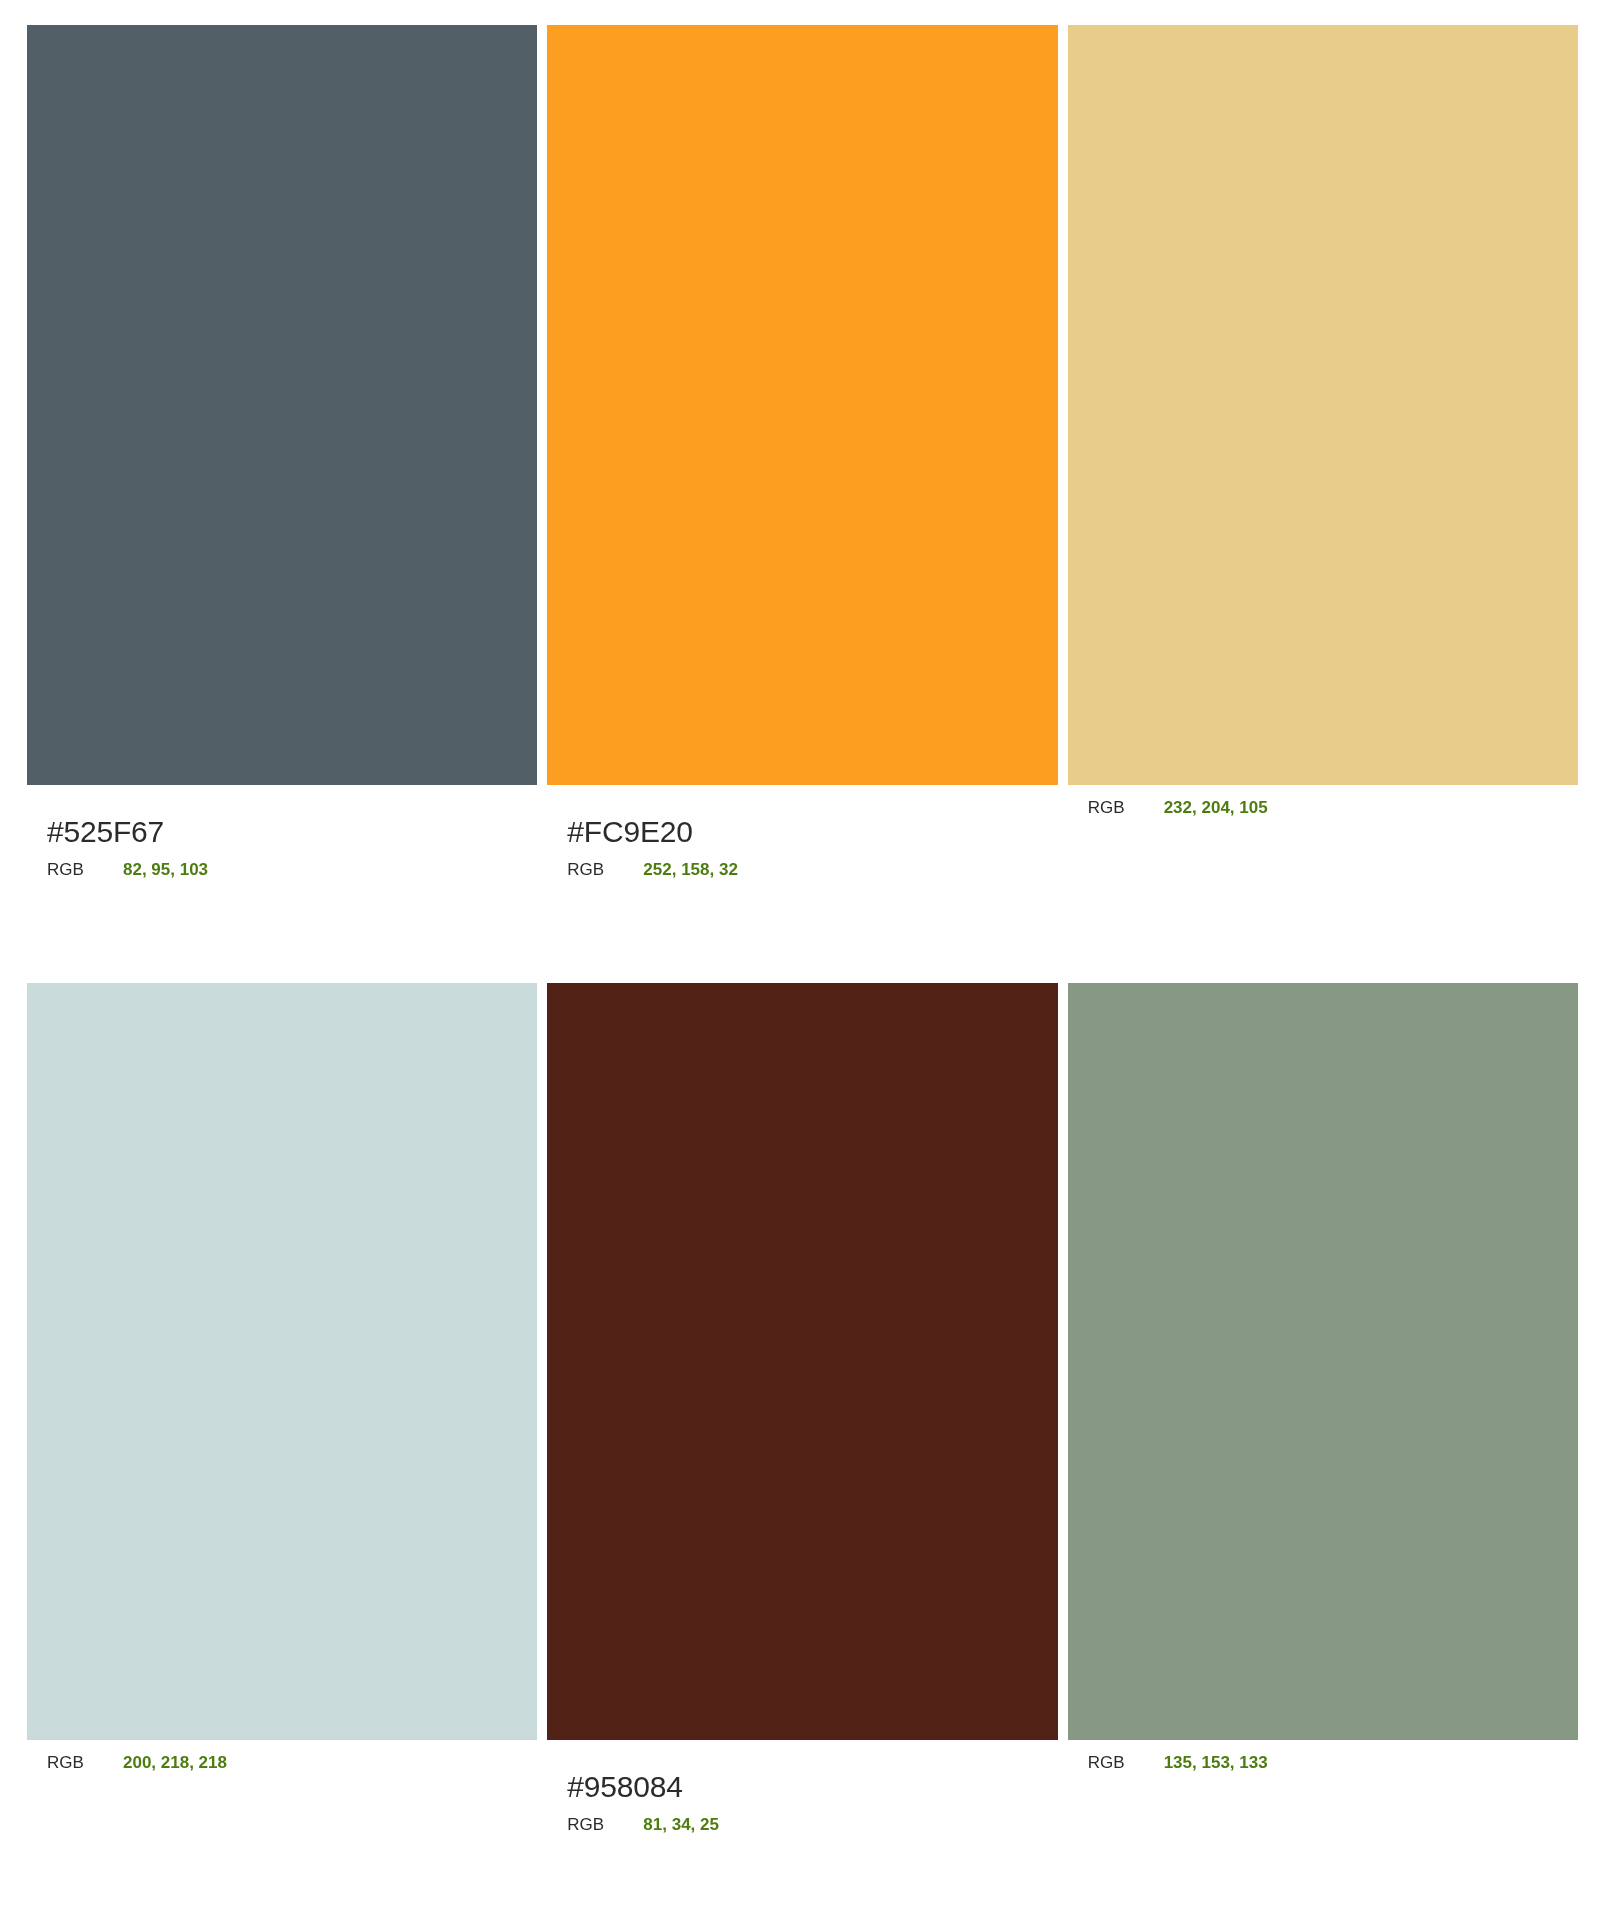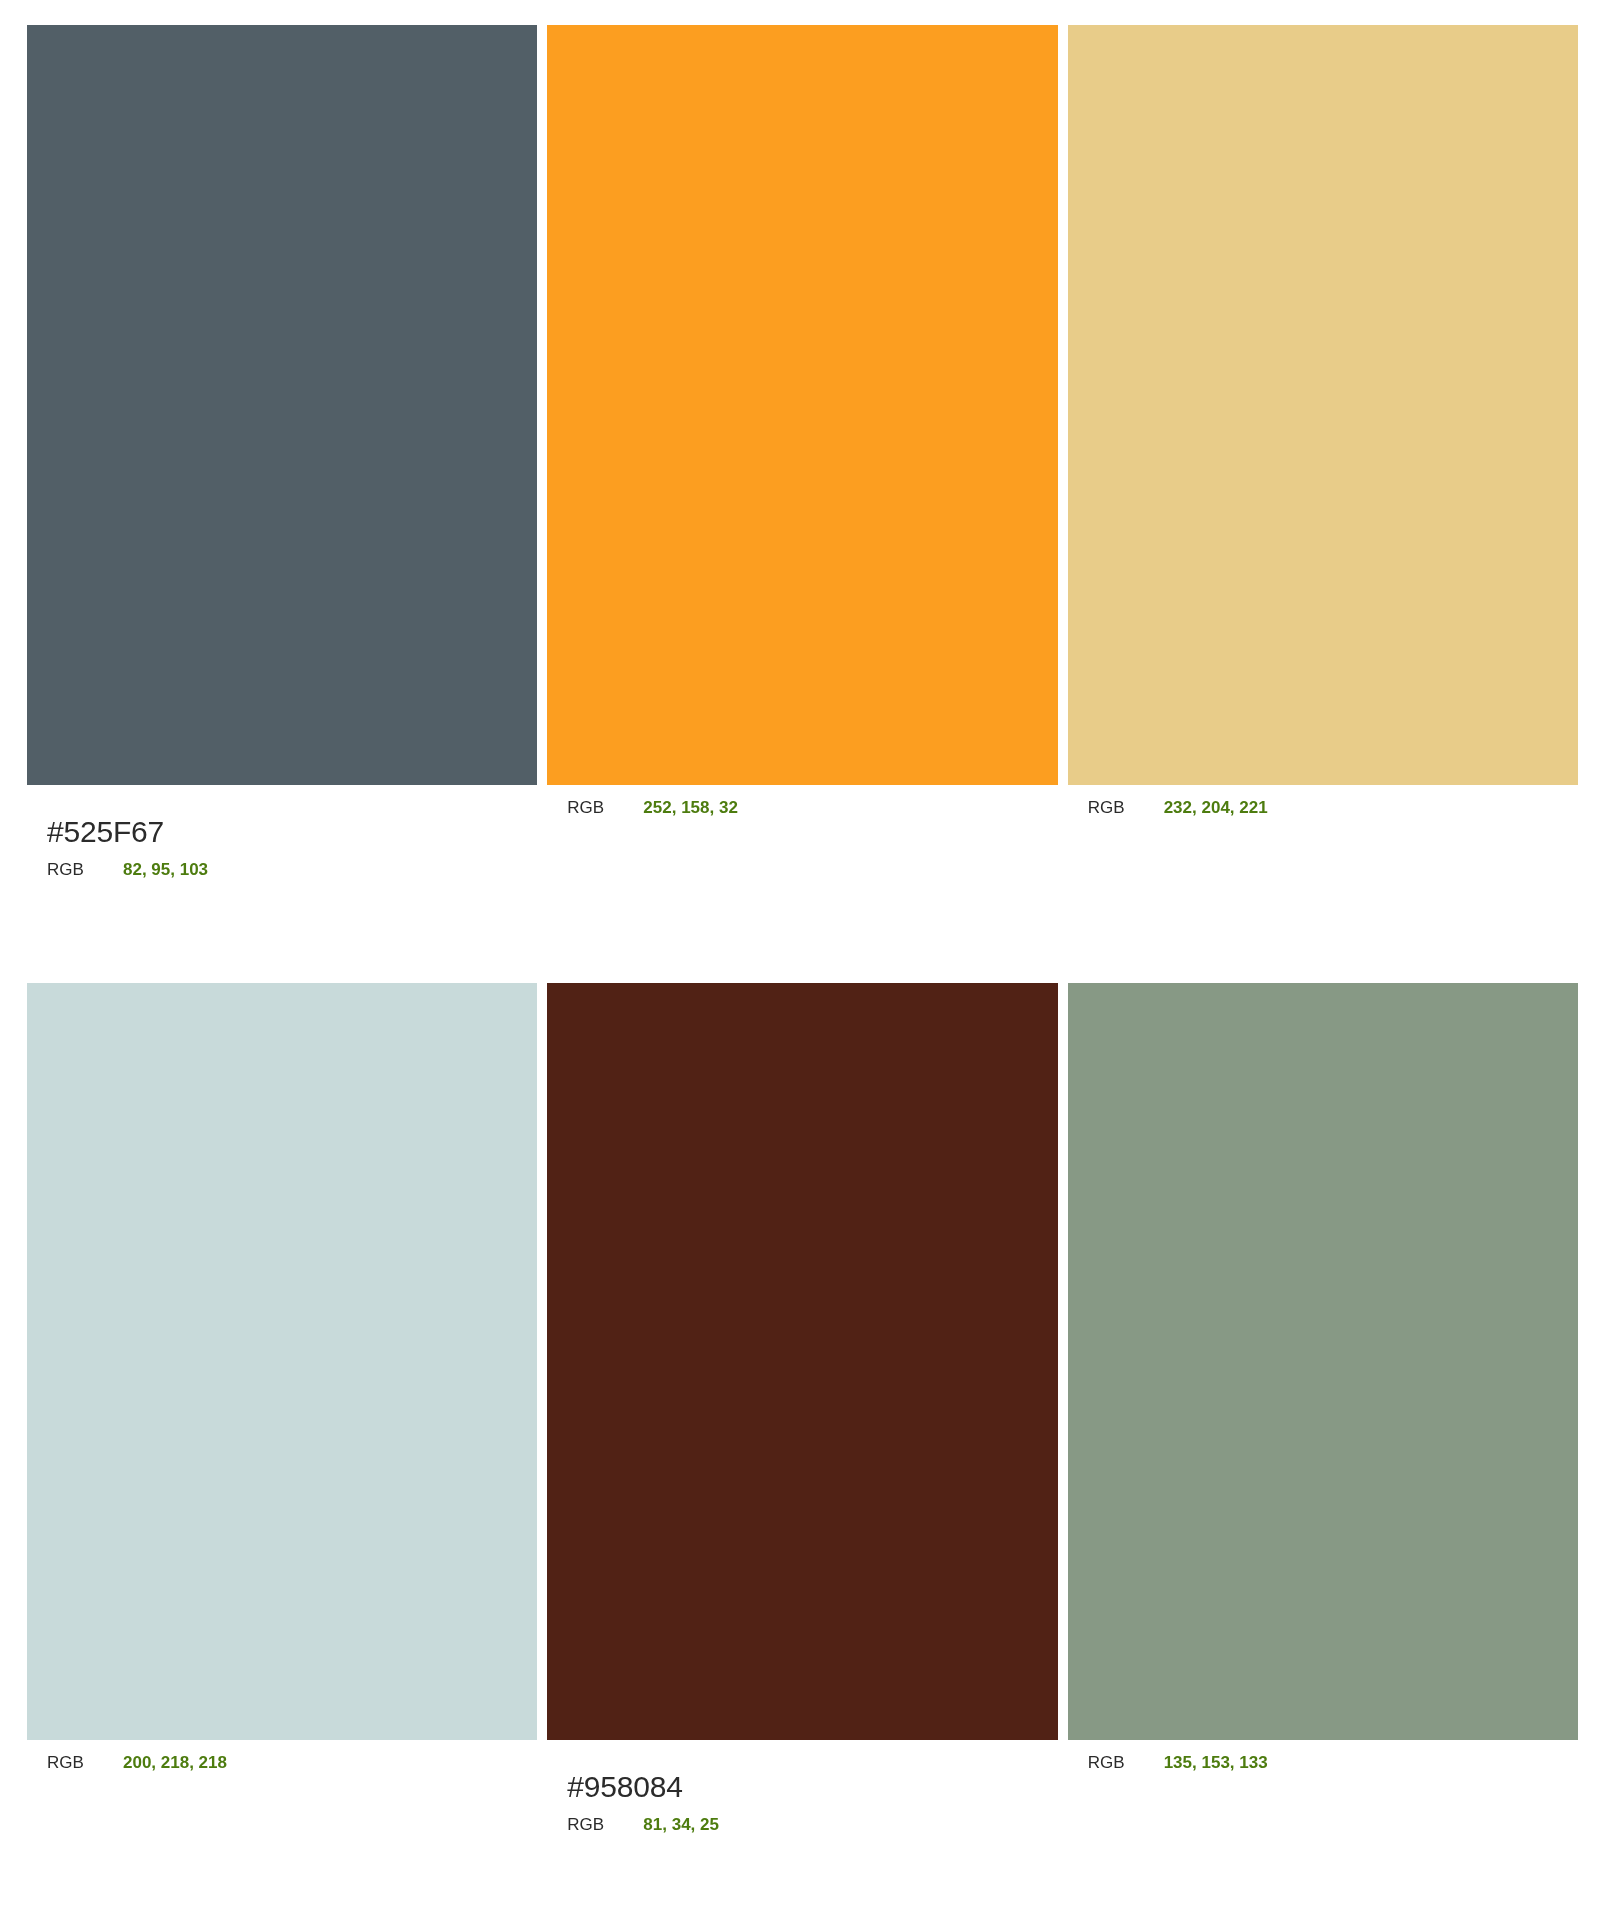--- a/index.html
+++ b/index.html
@@ -99,33 +99,34 @@
         <div class="swatch-rgb-line">
           <span class="swatch-rgb-label">RGB</span>
           <span class="swatch-rgb-value">82, 95, 103</span>
         </div>
       </div>
     </div>
 
     <div class="swatch-card">
       <div class="swatch-chip" style="background-color: rgb(252, 158, 32);"></div>
       <div class="swatch-info">
+        <div class="swatch-hex">#FC9E20</div>
         <div class="swatch-rgb-line">
           <span class="swatch-rgb-label">RGB</span>
           <span class="swatch-rgb-value">252, 158, 32</span>
         </div>
       </div>
     </div>
 
     <div class="swatch-card">
       <div class="swatch-chip" style="background-color: rgb(232, 204, 137);"></div>
       <div class="swatch-info">
         <div class="swatch-rgb-line">
           <span class="swatch-rgb-label">RGB</span>
-          <span class="swatch-rgb-value">232, 204, 221</span>
+          <span class="swatch-rgb-value">232, 204, 105</span>
         </div>
       </div>
     </div>
 
   </div>
 
   <div class="palette-row row-2">
 
     <div class="swatch-card">
       <div class="swatch-chip" style="background-color: rgb(200, 218, 218);"></div>

